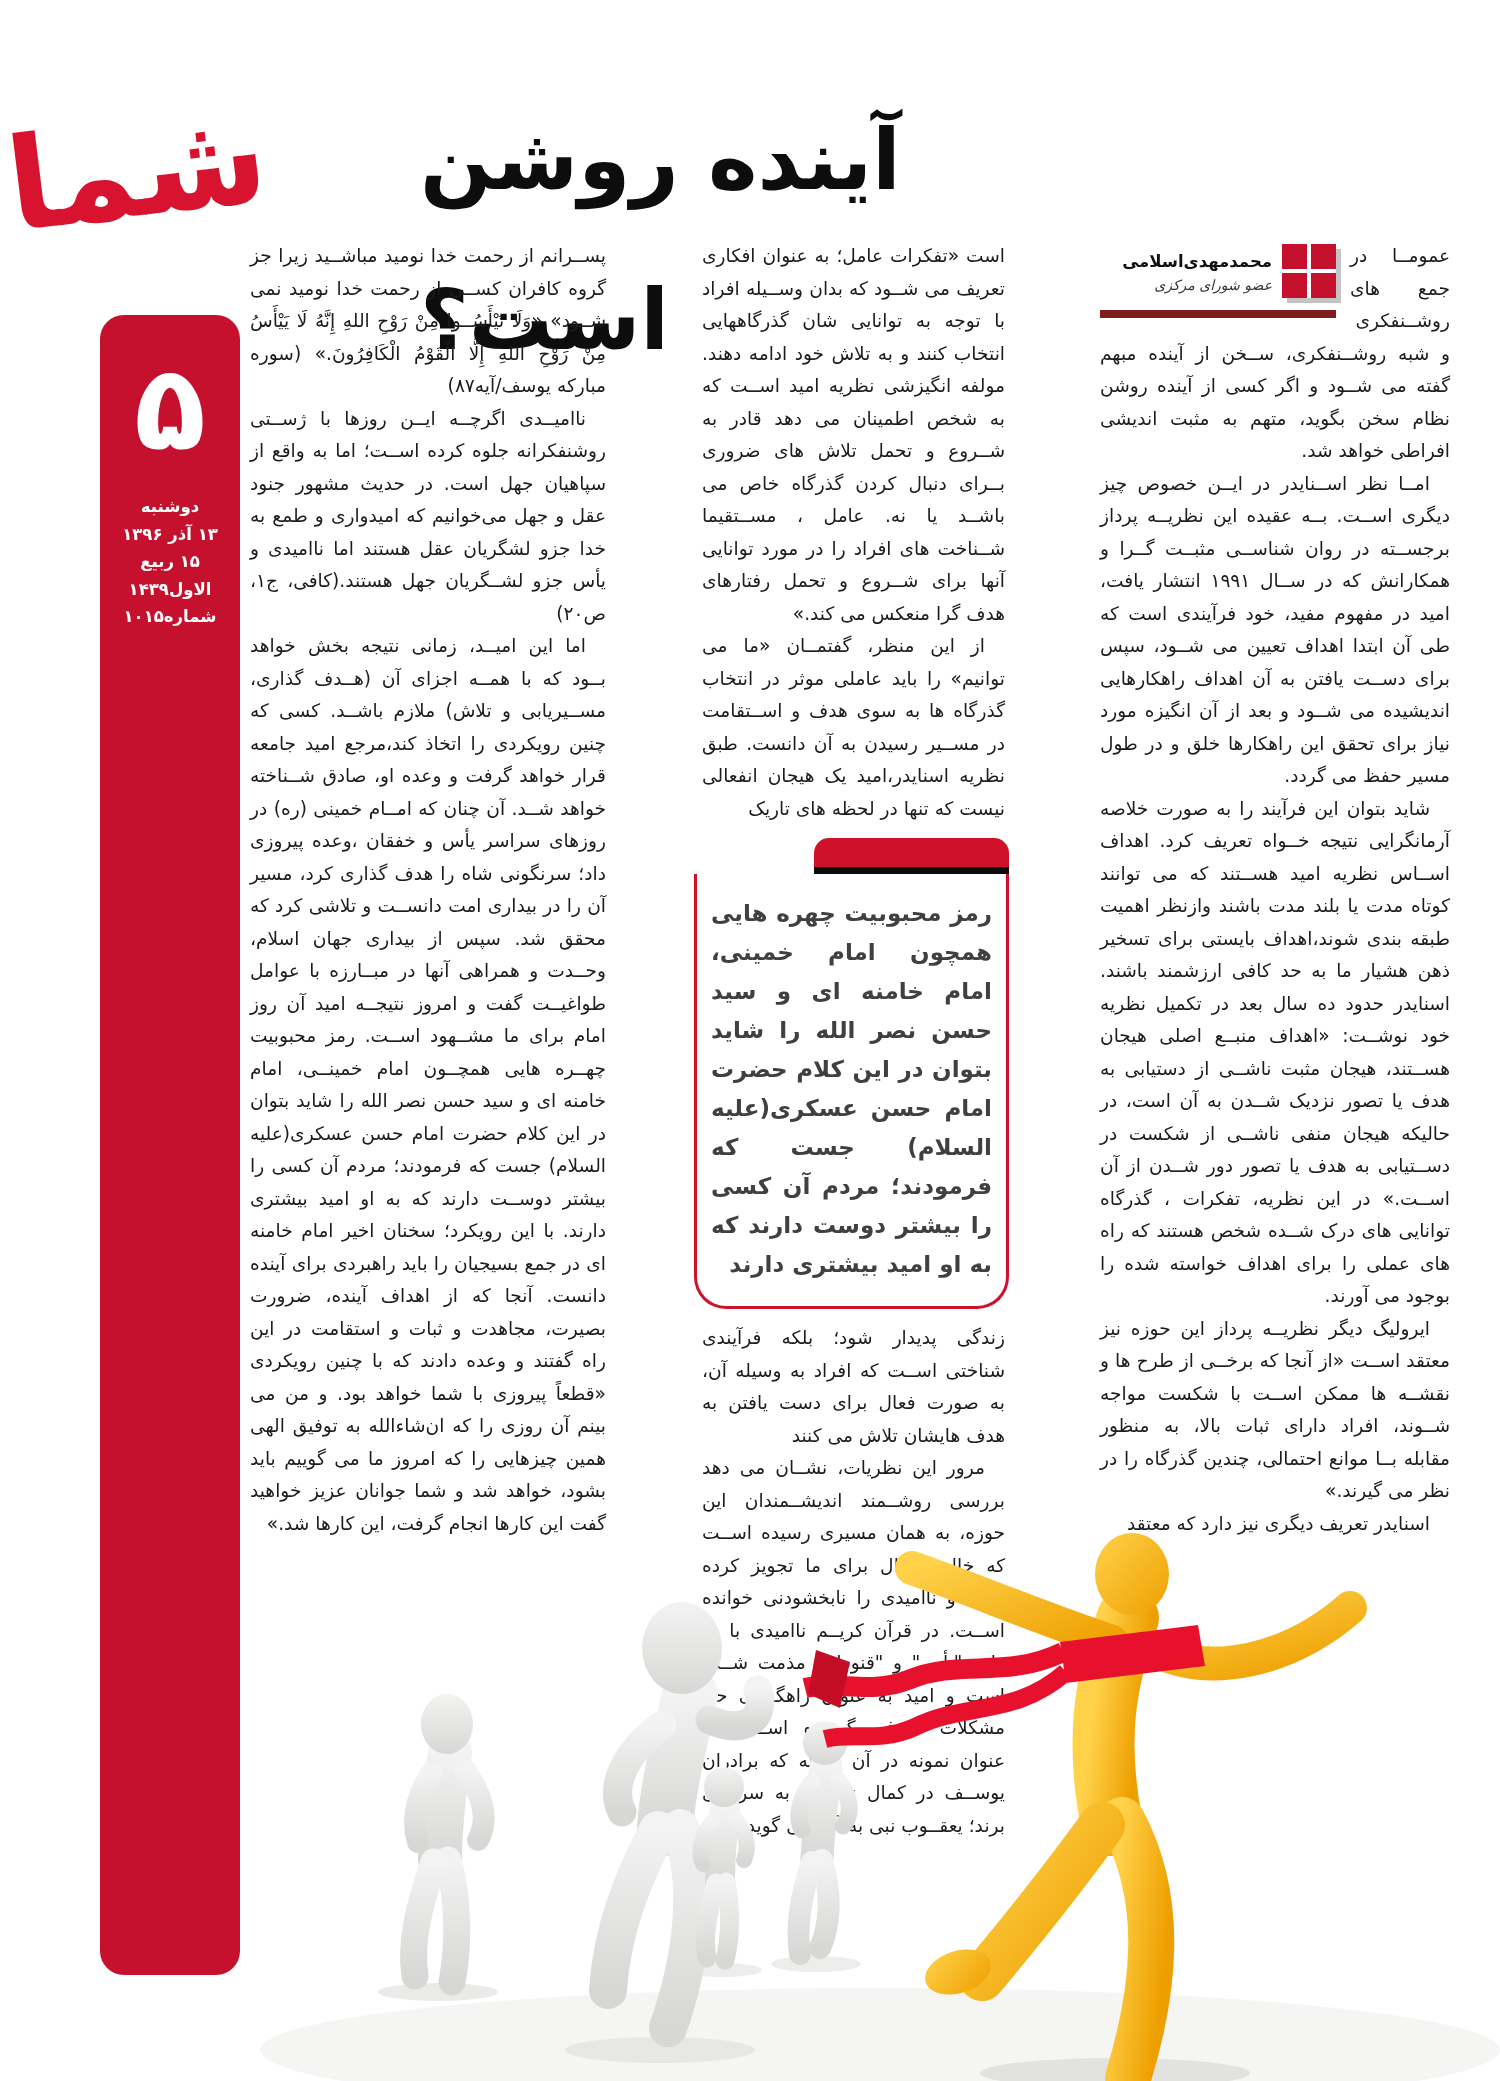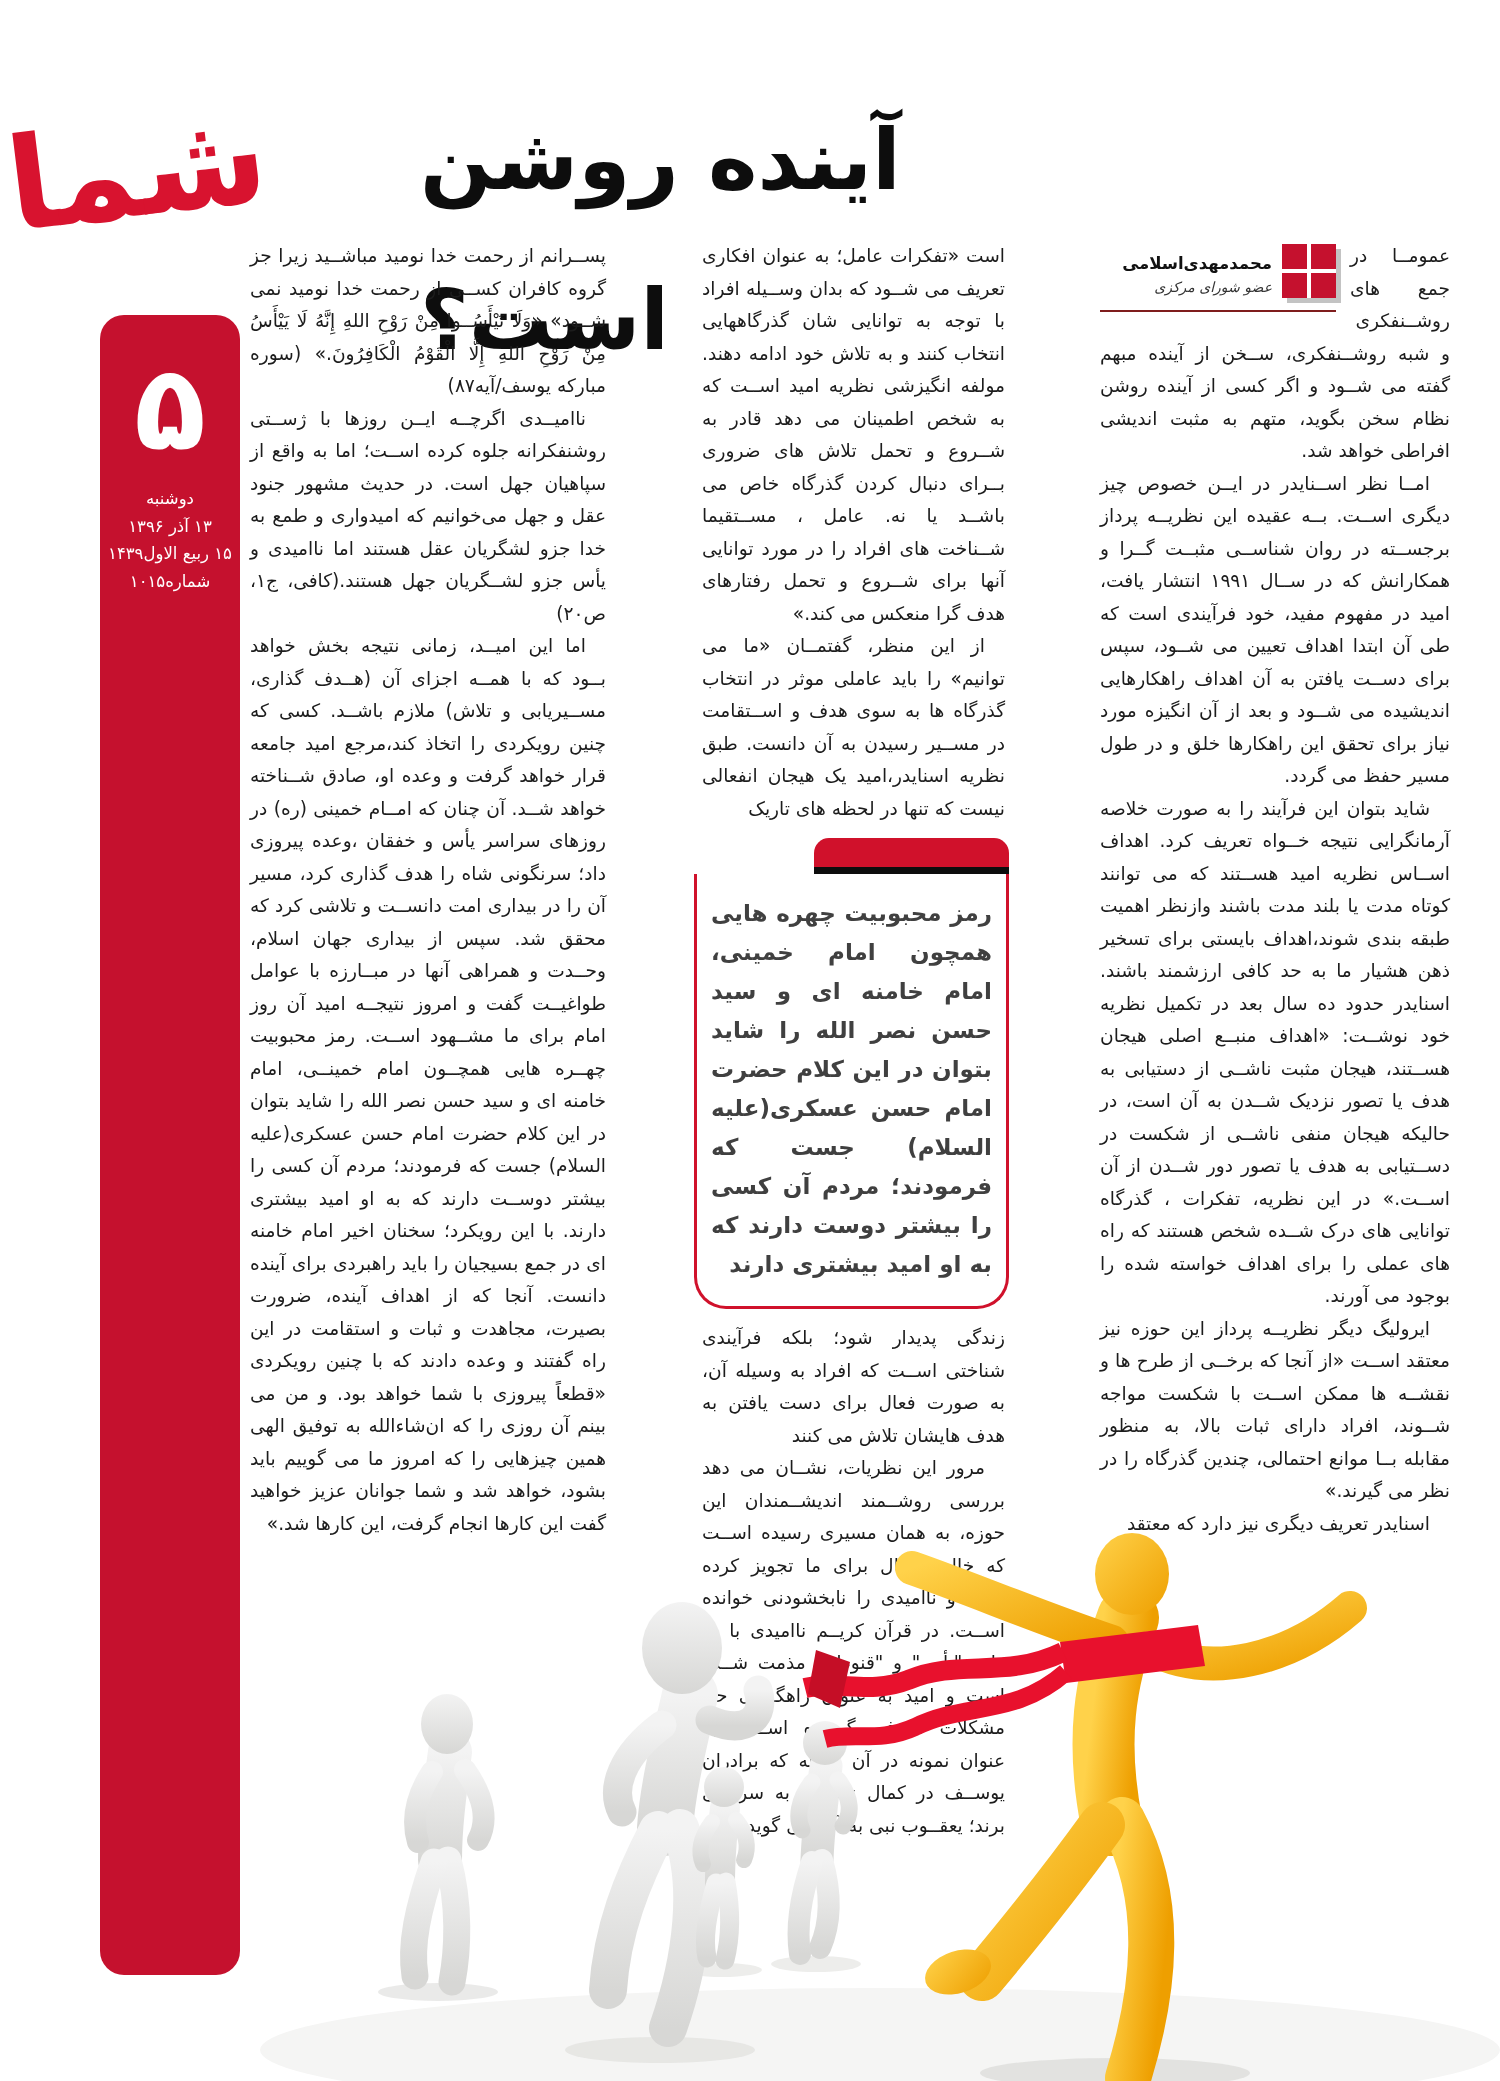--- a/index.html
+++ b/index.html
@@ -8,40 +8,40 @@
   #page { position:relative; width:1500px; height:2081px; background:#fff;
           overflow:hidden; direction:rtl; }
 
   
   .logo { position:absolute; left:78px; top:52px; width:190px; height:250px;
           color:#d8132f; font-size:128px; font-weight:bold; direction:rtl;
           transform:rotate(-7deg); text-align:center; line-height:230px; }
   .issue-panel { position:absolute; left:100px; top:315px; width:140px; height:1660px;
                  background:#c5112e; border-radius:24px; color:#fff; text-align:center; }
   .issue-number { margin-top:28px; font-size:118px; font-weight:bold; line-height:130px; }
-  .issue-meta { margin-top:12px; font-size:16.5px; font-weight:normal; line-height:27.5px; }
+  .issue-meta { margin-top:20px; font-size:16.5px; font-weight:bold; line-height:27.5px; }
 
   
   .headline { position:absolute; left:420px; top:80px; width:655px; height:160px;
               font-size:84px; font-weight:bold; color:#0d0d0d; text-align:left;
               direction:rtl; line-height:160px; letter-spacing:-2px; }
 
   
   .col { position:absolute; top:240px; direction:rtl; text-align:justify;
          color:#1c1c1c; font-size:18.6px; line-height:32.5px; }
   .col p { margin:0; text-indent:20px; }
   .col p.noindent { text-indent:0; }
   .col1 { left:1100px; width:350px; }
   .col2 { left:702px;  width:303px; }
   .col3 { left:250px;  width:356px; }
 
   
   .byline { float:left; width:236px; margin:4px 14px 10px 0; padding-bottom:12px;
-            border-bottom:2px solid #7f1d1d; display:flex; flex-direction:row;
-            align-items:flex-end; gap:10px; direction:rtl; }
+            border-bottom:8px solid #7f1d1d; display:flex; flex-direction:row;
+            align-items:center; gap:10px; direction:rtl; }
   .byline-icon { width:54px; height:54px; display:grid; flex:0 0 54px;
                  grid-template-columns:1fr 1fr; grid-template-rows:1fr 1fr; gap:4px;
                  box-shadow:5px 5px 0 rgba(145,145,145,.55); }
   .byline-icon span { background:#c5112e; }
   .byline-text { padding-top:4px; }
   .byline-name { font-size:16.5px; font-weight:bold; color:#111; line-height:24px; }
   .byline-role { font-size:14px; color:#333; line-height:22px;font-style:italic; }
 
   
   .pq { margin:13px -4px 13px -8px; direction:rtl; }

